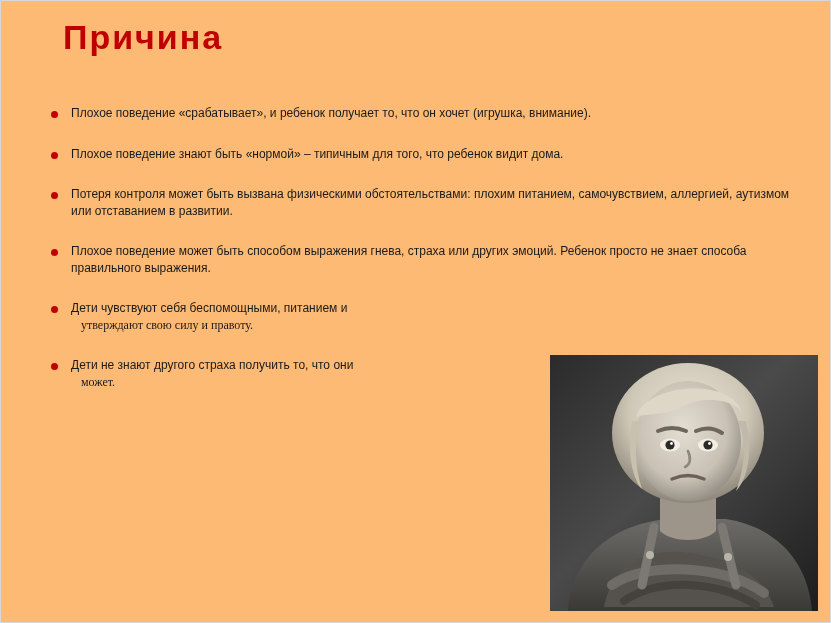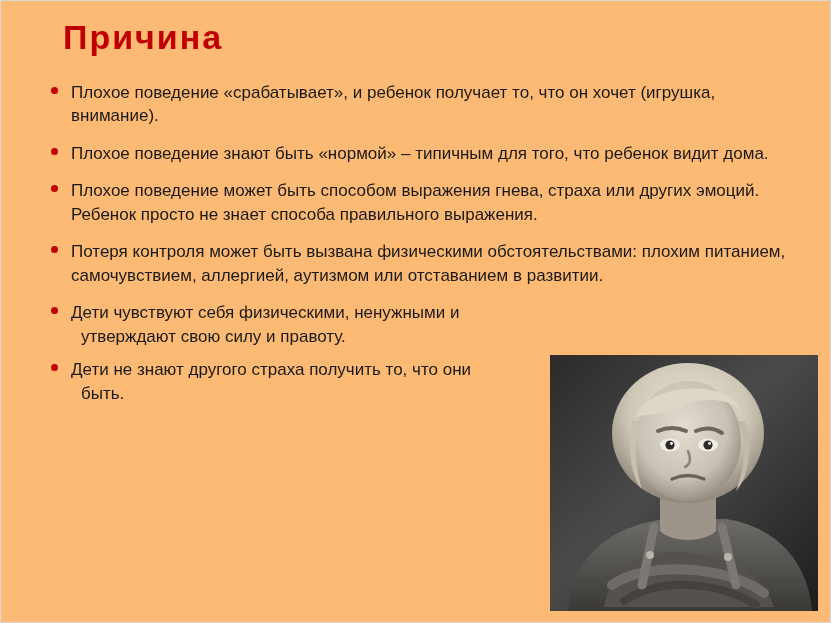--- a/index.html
+++ b/index.html
@@ -40,36 +40,38 @@
     top: 80px;
     width: 760px;
     margin: 0;
     padding: 0;
     list-style: none;
   }
   .bullet-item {
     position: relative;
     padding-left: 30px;
     margin-bottom: 14px;
-    font-size: 17px;
+    font-size: 12px;
     color: #1a1a1a;
     line-height: 1.38;
+    margin-top: 24px;
   }
   .bullet-item .dot {
     position: absolute;
     left: 10px;
     top: 6px;
     width: 7px;
     height: 7px;
     border-radius: 50%;
     background: #c00000;
   }
   .bullet-item .line2 {
     display: block;
     padding-left: 10px;
+    font-family: Liberation Serif, serif;
   }
   .bullet-item.tight {
     margin-bottom: 10px;
   }
   .photo {
     position: absolute;
     left: 549px;
     top: 354px;
     width: 268px;
     height: 256px;
@@ -94,38 +96,38 @@
       <span>Плохое поведение «срабатывает», и ребенок получает то, что он хочет (игрушка, внимание).</span>
     </li>
 
     <li class="bullet-item">
       <span class="dot"></span>
       <span>Плохое поведение знают быть «нормой» – типичным для того, что ребенок видит дома.</span>
     </li>
 
     <li class="bullet-item">
       <span class="dot"></span>
-      <span>Плохое поведение может быть способом выражения гнева, страха или других эмоций. Ребенок просто не знает способа правильного выражения.</span>
+      <span>Потеря контроля может быть вызвана физическими обстоятельствами: плохим питанием, самочувствием, аллергией, аутизмом или отставанием в развитии.</span>
     </li>
 
     <li class="bullet-item">
       <span class="dot"></span>
-      <span>Потеря контроля может быть вызвана физическими обстоятельствами: плохим питанием, самочувствием, аллергией, аутизмом или отставанием в развитии.</span>
+      <span>Плохое поведение может быть способом выражения гнева, страха или других эмоций. Ребенок просто не знает способа правильного выражения.</span>
     </li>
 
     <li class="bullet-item tight">
       <span class="dot"></span>
-      <span>Дети чувствуют себя физическими, ненужными и</span>
+      <span>Дети чувствуют себя беспомощными, питанием и</span>
       <span class="line2">утверждают свою силу и правоту.</span>
     </li>
 
     <li class="bullet-item tight">
       <span class="dot"></span>
       <span>Дети не знают другого страха получить то, что они</span>
-      <span class="line2">быть.</span>
+      <span class="line2">может.</span>
     </li>
 
   </ul>
 
   <div class="photo">
     <svg width="268" height="256" viewBox="0 0 268 256" xmlns="http://www.w3.org/2000/svg" aria-hidden="true">
       <defs>
         <linearGradient id="bgGrad" x1="0" y1="0" x2="1" y2="1">
           <stop offset="0%" stop-color="#2b2b2b"></stop>
           <stop offset="45%" stop-color="#4a4a4a"></stop>

